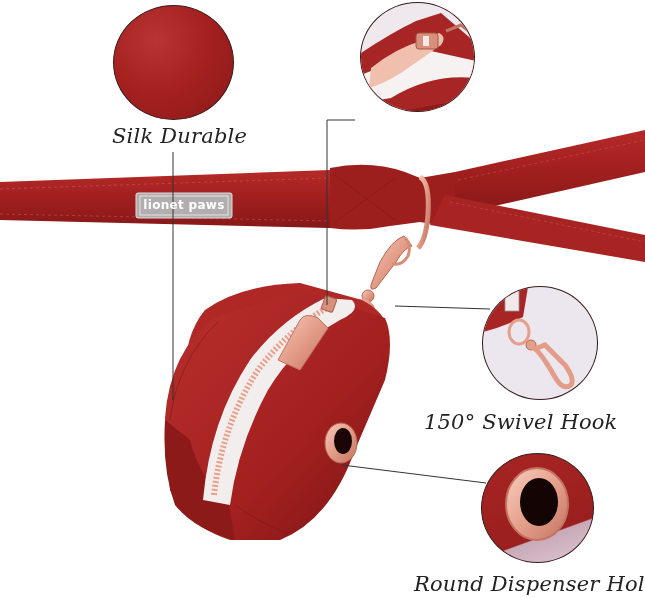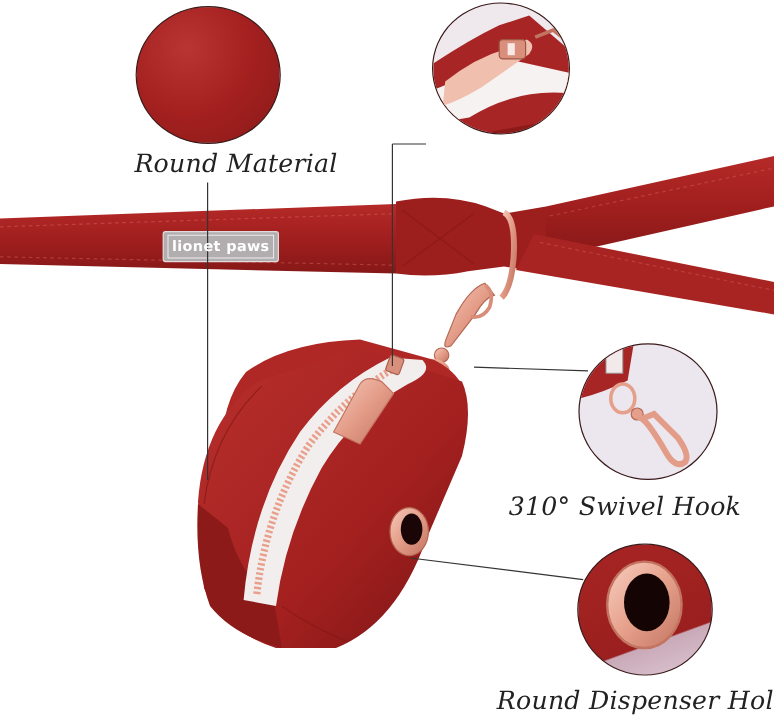--- a/index.html
+++ b/index.html
@@ -106,21 +106,21 @@
       <line x1="173" y1="152" x2="173" y2="400"></line>
       <line x1="327" y1="120" x2="355" y2="120"></line>
       <line x1="327" y1="120" x2="327" y2="305"></line>
       <line x1="395" y1="306" x2="490" y2="309"></line>
       <line x1="342" y1="465" x2="486" y2="483"></line>
     </g>
   </svg>
 
   <div class="circle" style="left:113px; top:5px; width:121px; height:115px;
               background: radial-gradient(ellipse at 35% 30%, #b93533 0%, #a3201f 50%, #8a1a19 100%);"></div>
-  <div class="label" style="left:112px; top:124px;">Round Material</div>
+  <div class="label" style="left:112px; top:124px;">Silk Durable</div>
 
   <div class="circle" style="left:360px; top:2px; width:115px; height:110px; background:#efe9ee;">
     <svg width="115" height="110" viewBox="0 0 115 110">
       <path d="M0,50 Q30,30 55,18 L80,10 L115,40 L115,110 L0,110 Z" fill="#a72524"></path>
       <path d="M0,72 Q40,55 70,48 L115,58 L115,75 Q70,70 30,95 L0,100 Z" fill="#f6f2f2"></path>
       <path d="M10,65 Q35,45 60,38 L78,30 Q86,34 80,42 L40,70 Q20,82 8,85 Z" fill="#f0bfae"></path>
       <rect x="55" y="30" width="22" height="16" rx="3" fill="#d98f7b" stroke="#9e5644" stroke-width="1"></rect>
       <rect x="62" y="33" width="6" height="10" fill="#ffffff" opacity="0.8"></rect>
       <path d="M85,28 L100,22 L110,30" stroke="#c27461" stroke-width="3" fill="none"></path>
       <path d="M0,100 L40,108 L115,95 L115,110 L0,110 Z" fill="#8c1a19"></path>
@@ -129,21 +129,21 @@
 
   <div class="circle" style="left:482px; top:286px; width:116px; height:114px; background:#ece6ee;">
     <svg width="116" height="114" viewBox="0 0 116 114">
       <path d="M0,0 L45,0 L40,30 Q20,40 0,45 Z" fill="#a72524"></path>
       <rect x="22" y="2" width="14" height="22" fill="#f2eaea" stroke="#999" stroke-width="0.8"></rect>
       <ellipse cx="36" cy="45" rx="10" ry="12" fill="none" stroke="#e5a08b" stroke-width="3"></ellipse>
       <circle cx="48" cy="58" r="5" fill="#e5a08b" stroke="#b56753" stroke-width="1"></circle>
       <path d="M52,62 Q58,66 72,90 Q80,104 88,98 Q92,92 82,78 L62,58 Z" fill="none" stroke="#e39c87" stroke-width="5"></path>
     </svg>
   </div>
-  <div class="label" style="left:424px; top:410px;">310° Swivel Hook</div>
+  <div class="label" style="left:424px; top:410px;">150° Swivel Hook</div>
 
   <div class="circle" style="left:481px; top:453px; width:113px; height:110px;
               background: linear-gradient(160deg, #a72524 0%, #9a1f1e 70%, #c9a9b8 71%, #ddc8d2 100%);">
     <svg width="113" height="110" viewBox="0 0 113 110">
       <ellipse cx="55" cy="50" rx="31" ry="36" fill="url(#roseGrad2)" stroke="#c27461" stroke-width="2"></ellipse>
       <defs>
         <linearGradient id="roseGrad2" x1="0" y1="0" x2="1" y2="1">
           <stop offset="0" stop-color="#f8cec0"></stop>
           <stop offset="0.5" stop-color="#e6a18c"></stop>
           <stop offset="1" stop-color="#c27461"></stop>

